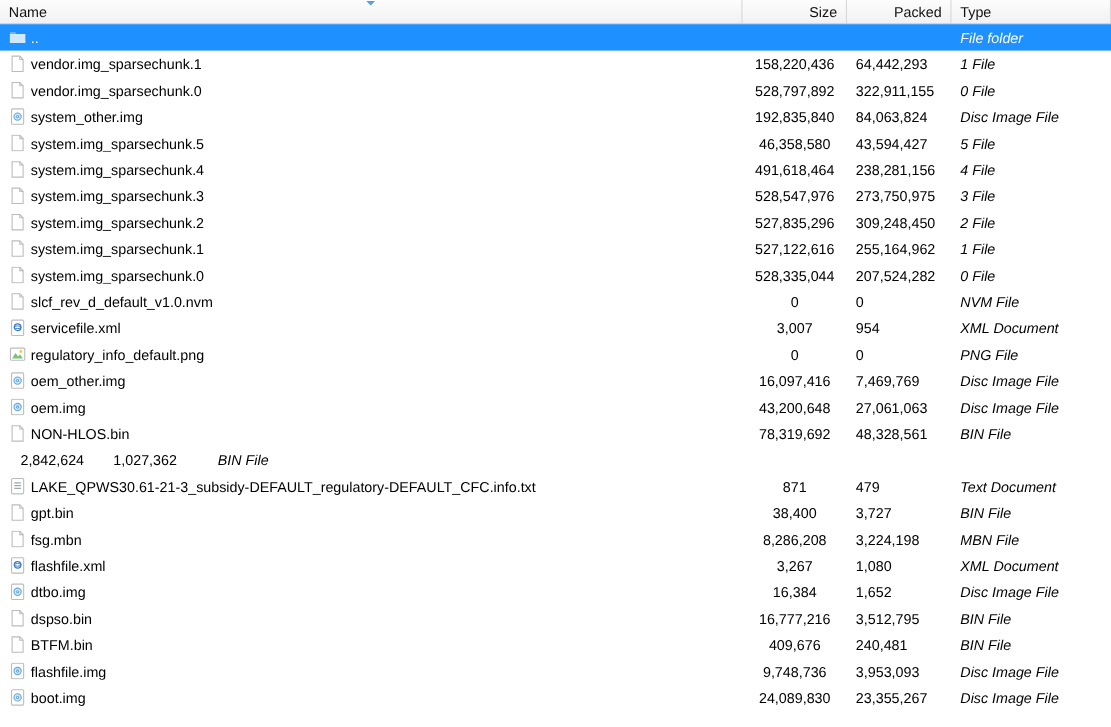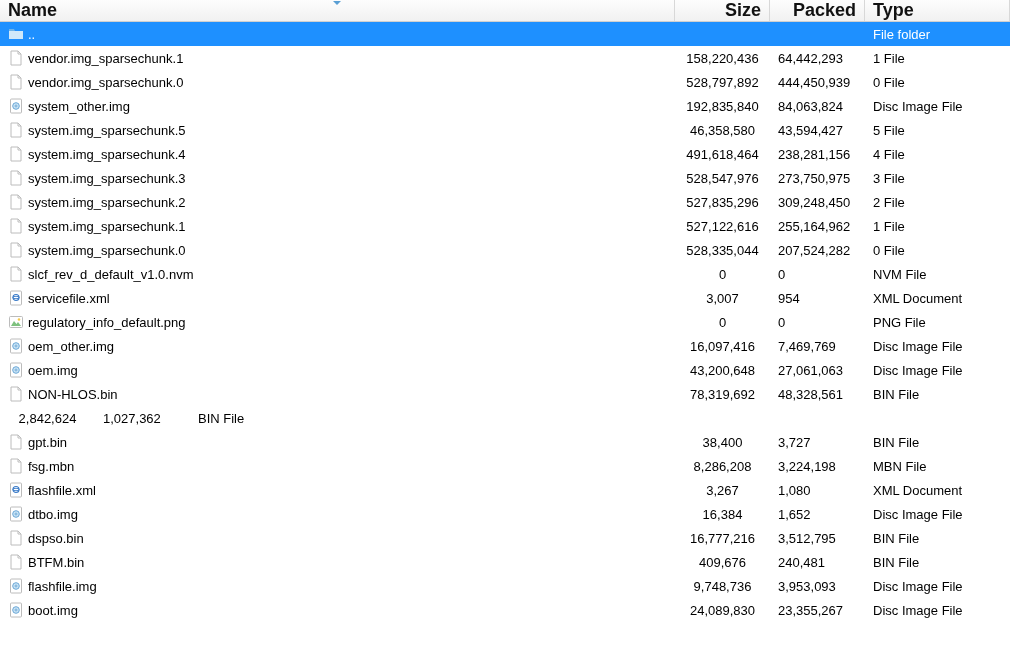--- a/index.html
+++ b/index.html
@@ -12,26 +12,26 @@
     }
     .container { width: 1010px; }
     .header {
       display: flex;
       height: 22px;
       background: linear-gradient(to bottom, #fdfdfd, #f1f1f1);
       border-bottom: 1px solid #d0d0d0;
     }
     .col-header {
       display: flex;
+      align-items: center;
       padding: 0 8px;
       border-right: 1px solid #d8d8d8;
-      font-size: 18px;
+      font-size: 13px;
       color: #111;
       position: relative;
-      font-weight: bold;
     }
     .col-name { flex: 0 0 675px; }
     .col-size { flex: 0 0 95px; justify-content: flex-end; }
     .col-packed { flex: 0 0 95px; justify-content: flex-end; }
     .col-type { flex: 1; }
     .sort-arrow {
       position: absolute;
       left: 50%;
       top: 1px;
       transform: translateX(-50%);
@@ -47,21 +47,21 @@
       align-items: center;
     }
     .row.selected {
       background: #1e90ff;
       color: #fff;
     }
     .cell { padding: 0 8px; overflow: hidden; white-space: nowrap; text-overflow: ellipsis; }
     .cell-name { flex: 0 0 675px; display: flex; align-items: center; gap: 4px; }
     .cell-size { flex: 0 0 95px; text-align: center; }
     .cell-packed { flex: 0 0 95px; text-align: left; }
-    .cell-type { flex: 1; }
+    .cell-type { flex: 1; font-style: italic; }
     .icon { width: 16px; height: 16px; flex-shrink: 0; display: inline-flex; align-items: center; justify-content: center; }
     .icon svg { width: 16px; height: 16px; display: block; }
   </style>
 </head>
 <body>
 
 <div class="container">
   <div class="header">
     <div class="col-header col-name">
       <span>Name</span>
@@ -110,21 +110,21 @@
         <div class="cell cell-name">
           <span class="icon">
             <svg viewBox="0 0 16 16">
               <path d="M3 1h7l3 3v11H3z" fill="#fff" stroke="#bcbcbc"></path>
               <path d="M10 1v3h3" fill="none" stroke="#bcbcbc"></path>
             </svg>
           </span>
           <span>vendor.img_sparsechunk.0</span>
         </div>
         <div class="cell cell-size">528,797,892</div>
-        <div class="cell cell-packed">444,450,939</div>
+        <div class="cell cell-packed">322,911,155</div>
         <div class="cell cell-type">0 File</div>
       </div>
       <div class="row">
         <div class="cell cell-name">
           <span class="icon">
             <svg viewBox="0 0 16 16">
               <rect x="2.5" y="1" width="11" height="14" rx="1" fill="#fff" stroke="#bcbcbc"></rect>
               <circle cx="8" cy="8" r="3.3" fill="#cde6f7" stroke="#6aa7d6"></circle>
               <circle cx="8" cy="8" r="1" fill="#fff" stroke="#6aa7d6"></circle>
             </svg>
@@ -304,20 +304,36 @@
           <span>NON-HLOS.bin</span>
         </div>
         <div class="cell cell-size">78,319,692</div>
         <div class="cell cell-packed">48,328,561</div>
         <div class="cell cell-type">BIN File</div>
       </div>
       <div class="row">
         <div class="cell cell-size">2,842,624</div>
         <div class="cell cell-packed">1,027,362</div>
         <div class="cell cell-type">BIN File</div>
+      </div>
+      <div class="row">
+        <div class="cell cell-name">
+          <span class="icon">
+            <svg viewBox="0 0 16 16">
+              <rect x="2.5" y="1" width="11" height="14" rx="1" fill="#fff" stroke="#bcbcbc"></rect>
+              <line x1="5" y1="5" x2="11" y2="5" stroke="#9aa" stroke-width="1"></line>
+              <line x1="5" y1="7.5" x2="11" y2="7.5" stroke="#9aa" stroke-width="1"></line>
+              <line x1="5" y1="10" x2="11" y2="10" stroke="#9aa" stroke-width="1"></line>
+            </svg>
+          </span>
+          <span>LAKE_QPWS30.61-21-3_subsidy-DEFAULT_regulatory-DEFAULT_CFC.info.txt</span>
+        </div>
+        <div class="cell cell-size">871</div>
+        <div class="cell cell-packed">479</div>
+        <div class="cell cell-type">Text Document</div>
       </div>
       <div class="row">
         <div class="cell cell-name">
           <span class="icon">
             <svg viewBox="0 0 16 16">
               <path d="M3 1h7l3 3v11H3z" fill="#fff" stroke="#bcbcbc"></path>
               <path d="M10 1v3h3" fill="none" stroke="#bcbcbc"></path>
             </svg>
           </span>
           <span>gpt.bin</span>

